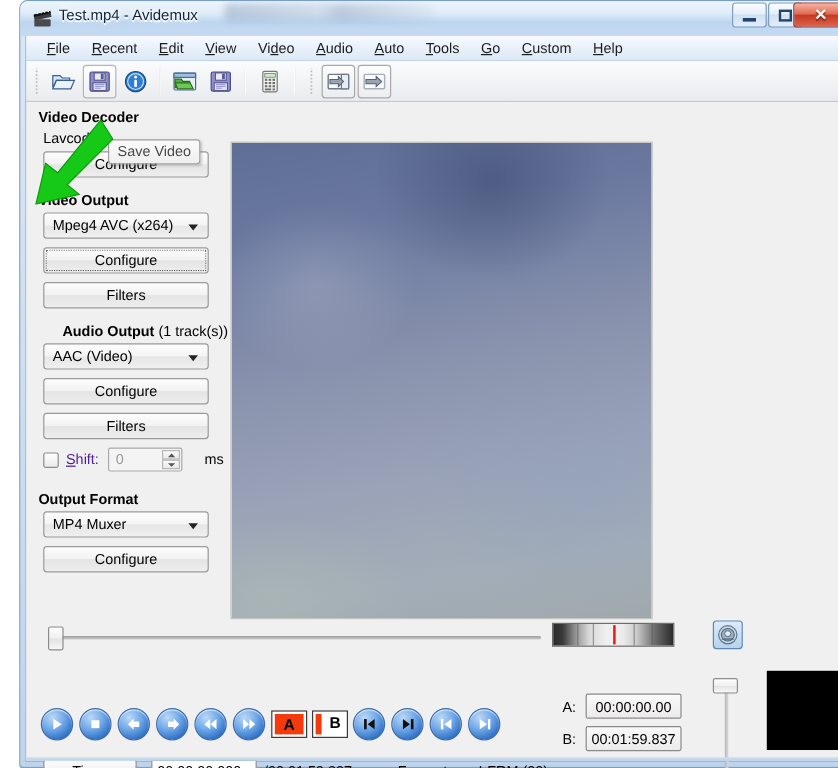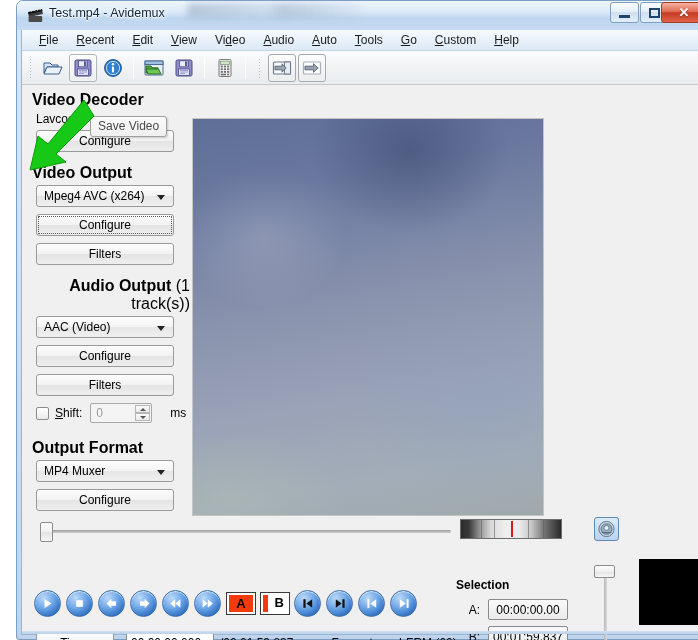--- a/index.html
+++ b/index.html
@@ -119,21 +119,21 @@
     background: #cbcbcb;
     border-right: 1px solid #fdfdfd;
   }
 
   
   #leftpanel {
     position: absolute; left: 0; top: 55px; width: 168px; bottom: 0;
     background: #f0f0f0;
   }
   .sect-title {
-    font-size: 16px; font-weight: bold; color:#000;
+    font-size: 12px; font-weight: bold; color:#000;
     margin: 0 0 3px 10px;
   }
   .sect-title .sub { font-weight: normal; }
   .sub-label { font-size: 12px; color:#000; margin: 0 0 4px 14px; }
   .panel-btn {
     display:block;
     width: 138px; height: 22px; margin: 0 0 7px 14px;
     font-size: 12px; color:#000;
     border: 1px solid #9a9a9a; border-radius: 3px;
     background: linear-gradient(180deg,#fdfdfd 0%, #f2f2f2 48%, #e4e4e4 52%, #eeeeee 100%);
@@ -160,21 +160,21 @@
     border-top:5px solid #222;
   }
   #shift-row {
     display:flex; align-items:center; margin: 2px 0 0 14px; height: 20px;
   }
   .chk {
     width: 13px; height: 13px; border: 1px solid #8d8d8d;
     background: linear-gradient(180deg,#fff,#eaeaea);
     border-radius: 2px; margin-right: 6px;
   }
-  #shift-row .lbl { font-size:12px; color:#000000; margin-right: 8px;}
+  #shift-row .lbl { font-size:12px; color:#4c1d95; margin-right: 8px;}
   #shift-row .lbl u { text-decoration: underline; }
   .spin {
     position:relative; width: 62px; height: 20px;
     border:1px solid #a9a9a9; background:#f4f4f4; border-radius:2px;
   }
   .spin .val { position:absolute; left:5px; top:2px; font-size:12px; color:#9a9a9a;}
   .spin .btns {
     position:absolute; right:1px; top:1px; width:15px; height:16px;
     display:flex; flex-direction:column; justify-content:space-between;
   }
@@ -612,21 +612,20 @@
     </div>
 
     <div id="timerow">
       <button id="time-btn">Time:</button>
       <input id="time-field" type="text" value="00:00:00.000" style="">
       <span id="total-time">/00:01:59.837</span>
       <span id="frametype">Frame type: I-FRM (00)</span>
     </div>
 
     <div id="selection">
-      <div id="sel-title">Selection</div>
       <div class="sel-row">
         <span class="sel-lbl">A:</span>
         <div class="sel-box">00:00:00.00</div>
       </div>
       <div class="sel-row">
         <span class="sel-lbl">B:</span>
         <div class="sel-box">00:01:59.837</div>
       </div>
     </div>
 

